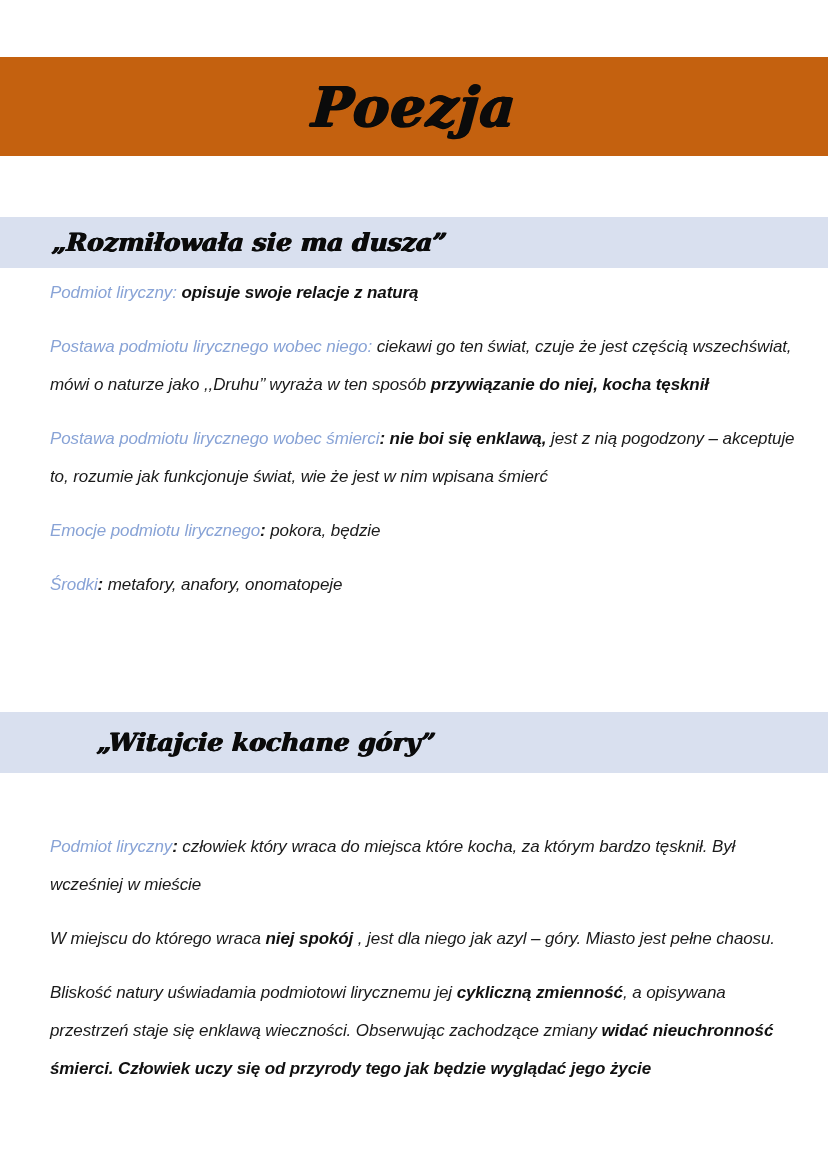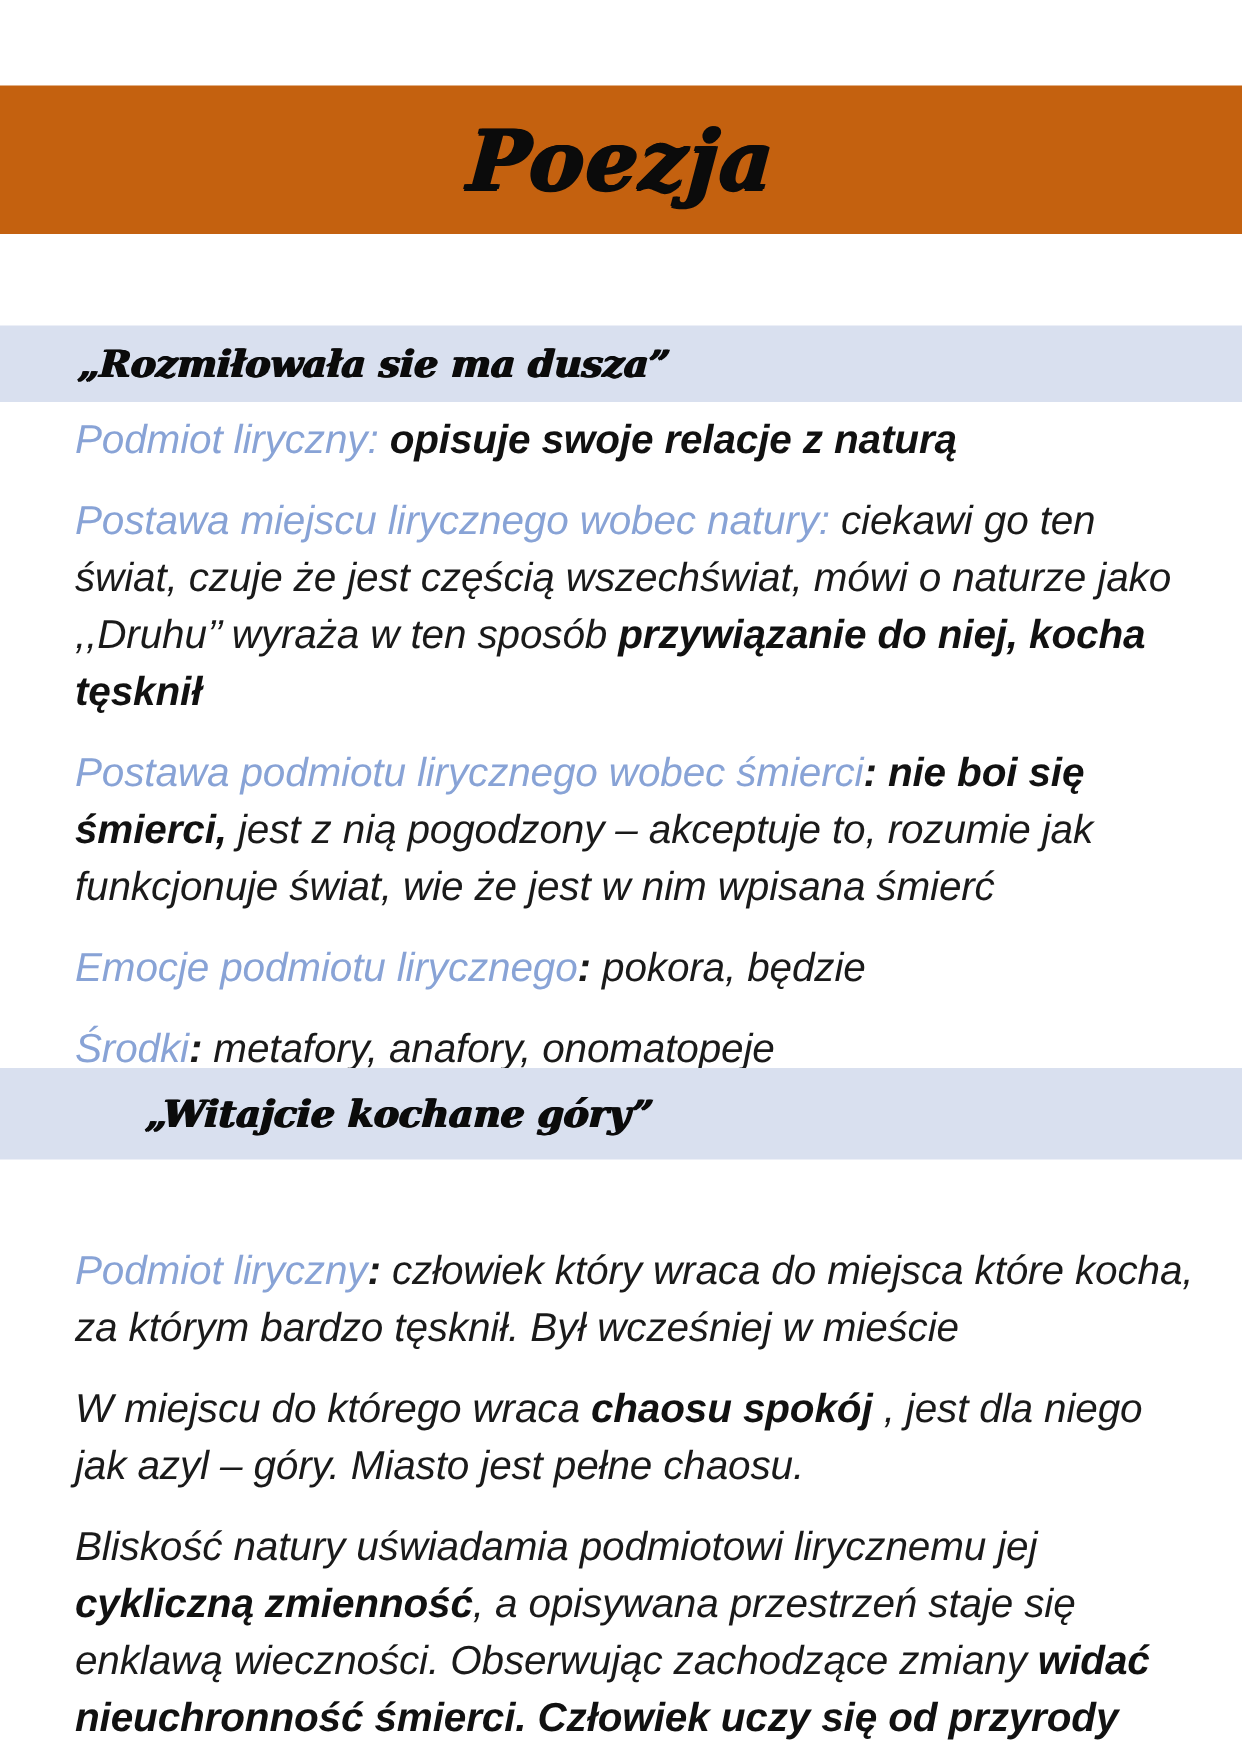--- a/index.html
+++ b/index.html
@@ -74,21 +74,21 @@
   .band-1 .section-title { margin-left: 52px; }
   .band-2 .section-title { margin-left: 97px; }
 
   
   .body-block {
     position: absolute;
     left: 50px;
     width: 748px;
   }
   .para {
-    font-size: 27px;
+    font-size: 17px;
     font-style: italic;
     line-height: 38px;
     color: #1a1a1a;
     margin: 0 0 16px 0;
     letter-spacing: -0.1px;
     text-align: left;
   }
   .para:last-child { margin-bottom: 0; }
 
   .lbl {
@@ -122,29 +122,29 @@
   <div class="title-banner">
     <div class="title-text">Poezja</div>
   </div>
 
   <div class="section-band band-1">
     <div class="section-title">„Rozmiłowała sie ma dusza”</div>
   </div>
 
   <div class="body-block block-1" id="block-1">
       <p class="para"><span class="lbl">Podmiot liryczny</span><span class="lbl">:</span><span class="em"> opisuje swoje relacje z naturą</span></p>
-      <p class="para"><span class="lbl">Postawa miejscu lirycznego wobec natury</span><span class="lbl">:</span><span class="plain"> ciekawi go ten świat, czuje że jest częścią wszechświat, mówi o naturze jako ,,Druhu’’ wyraża w ten sposób </span><span class="em">przywiązanie do niej, kocha tęsknił</span></p>
-      <p class="para"><span class="lbl">Postawa podmiotu lirycznego wobec śmierci</span><span class="lbl-colon-dark">:</span><span class="em"> nie boi się śmierci,</span><span class="plain"> jest z nią pogodzony – akceptuje to, rozumie jak funkcjonuje świat, wie że jest w nim wpisana śmierć</span></p>
+      <p class="para"><span class="lbl">Postawa podmiotu lirycznego wobec niego</span><span class="lbl">:</span><span class="plain"> ciekawi go ten świat, czuje że jest częścią wszechświat, mówi o naturze jako ,,Druhu’’ wyraża w ten sposób </span><span class="em">przywiązanie do niej, kocha tęsknił</span></p>
+      <p class="para"><span class="lbl">Postawa podmiotu lirycznego wobec śmierci</span><span class="lbl-colon-dark">:</span><span class="em"> nie boi się enklawą,</span><span class="plain"> jest z nią pogodzony – akceptuje to, rozumie jak funkcjonuje świat, wie że jest w nim wpisana śmierć</span></p>
       <p class="para"><span class="lbl">Emocje podmiotu lirycznego</span><span class="lbl-colon-dark">:</span><span class="plain"> pokora, będzie</span></p>
       <p class="para"><span class="lbl">Środki</span><span class="lbl-colon-dark">:</span><span class="plain"> metafory, anafory, onomatopeje</span></p>
     </div>
 
   <div class="section-band band-2">
     <div class="section-title">„Witajcie kochane góry”</div>
   </div>
 
   <div class="body-block block-2" id="block-2">
       <p class="para"><span class="lbl">Podmiot liryczny</span><span class="lbl-colon-dark">:</span><span class="plain"> człowiek który wraca do miejsca które kocha, za którym bardzo tęsknił. Był wcześniej w mieście</span></p>
-      <p class="para"><span class="plain">W miejscu do którego wraca </span><span class="em">chaosu spokój</span><span class="plain"> , jest dla niego jak azyl – góry. Miasto jest pełne chaosu.</span></p>
+      <p class="para"><span class="plain">W miejscu do którego wraca </span><span class="em">niej spokój</span><span class="plain"> , jest dla niego jak azyl – góry. Miasto jest pełne chaosu.</span></p>
       <p class="para"><span class="plain">Bliskość natury uświadamia podmiotowi lirycznemu jej </span><span class="em">cykliczną zmienność</span><span class="plain">, a opisywana przestrzeń staje się enklawą wieczności. Obserwując zachodzące zmiany </span><span class="em">widać nieuchronność śmierci.</span><span class="plain"> </span><span class="em">Człowiek uczy się od przyrody tego jak będzie wyglądać jego życie</span></p>
     </div>
 
 </div>
 
 </body></html>

